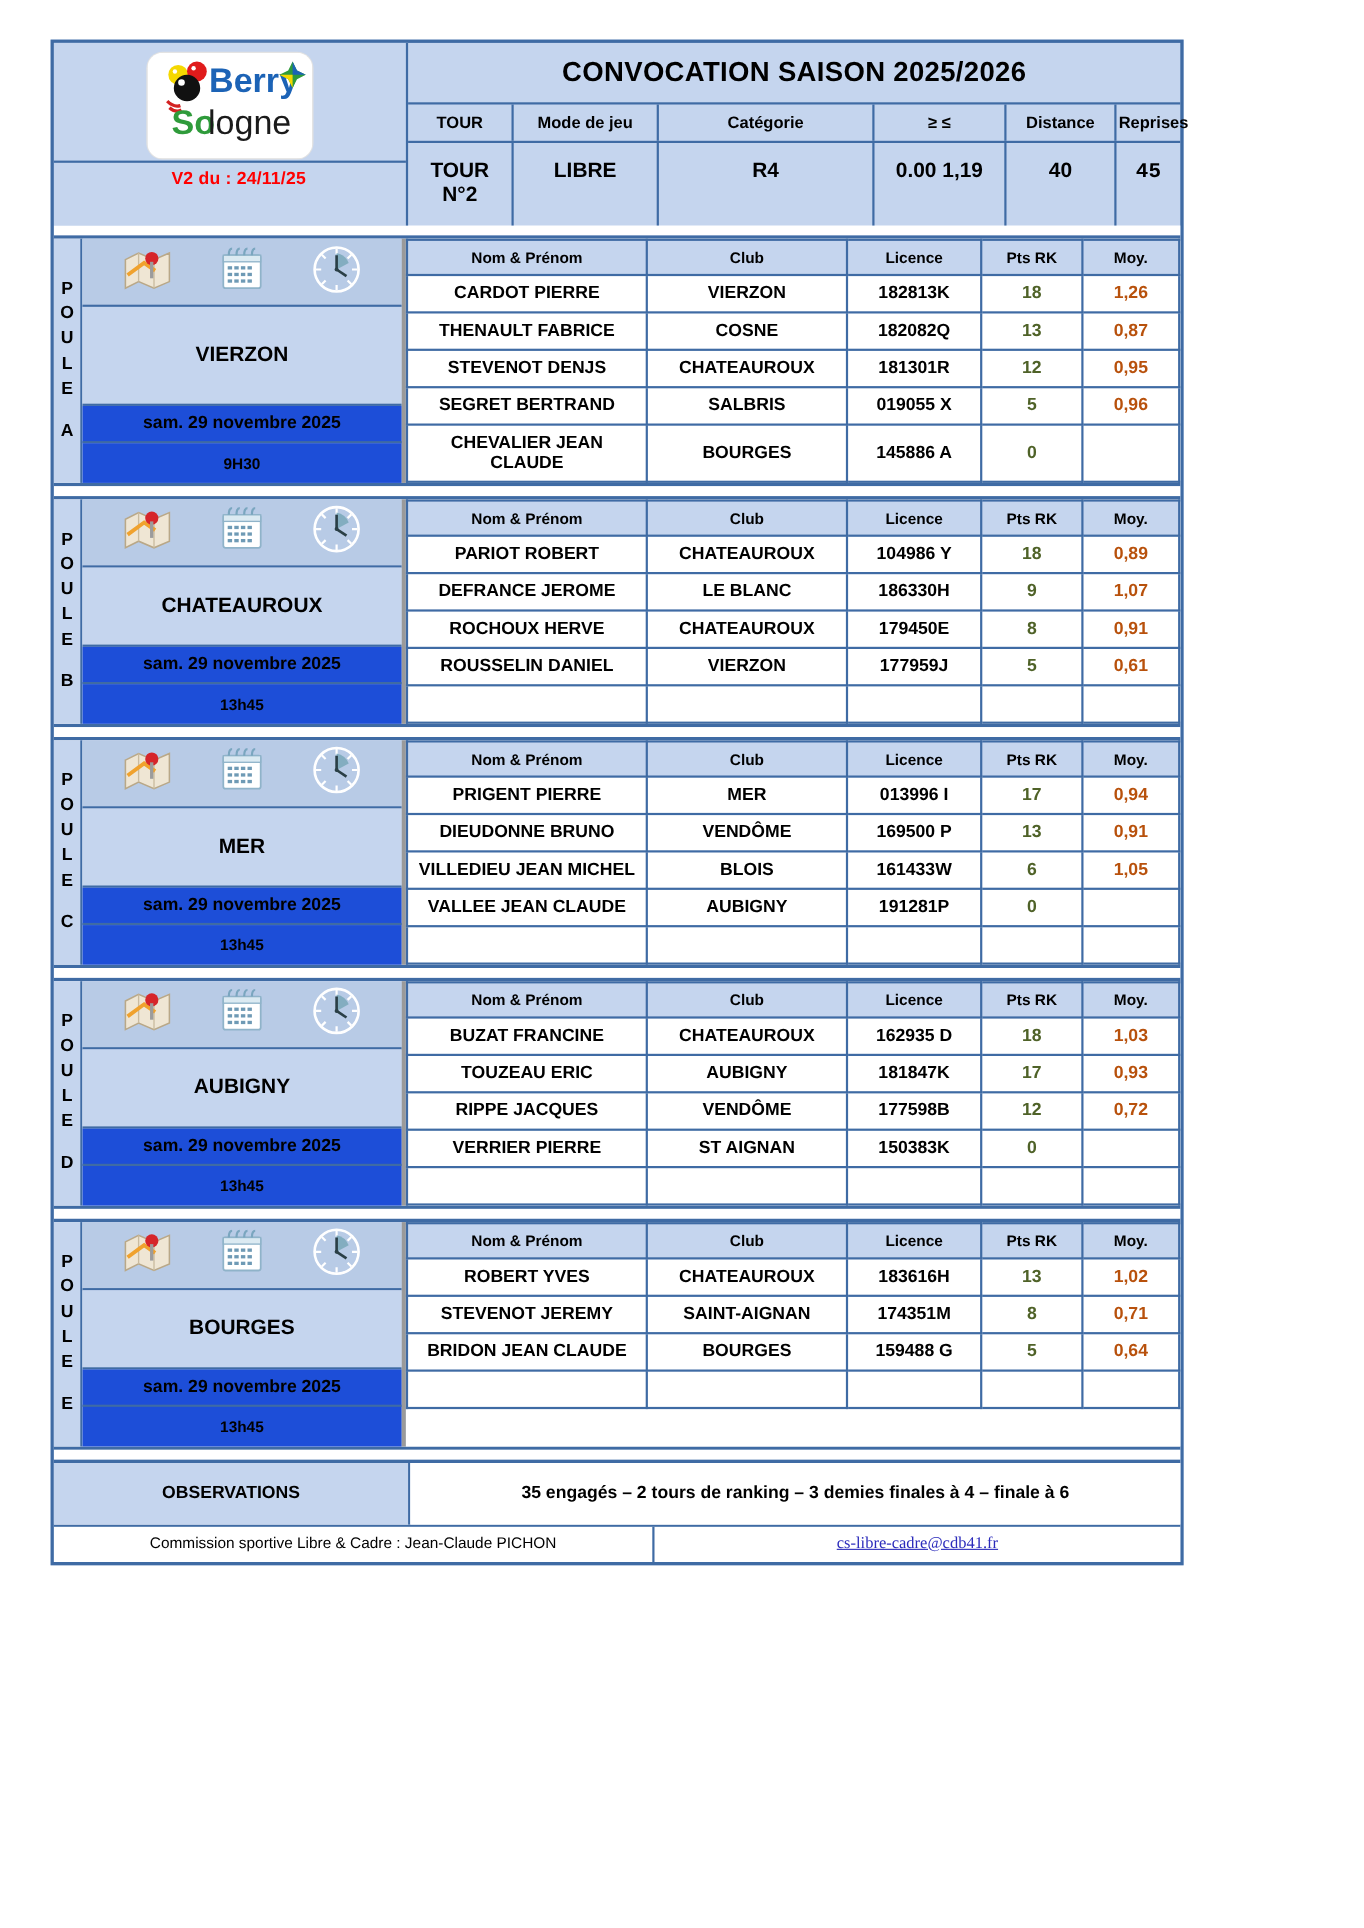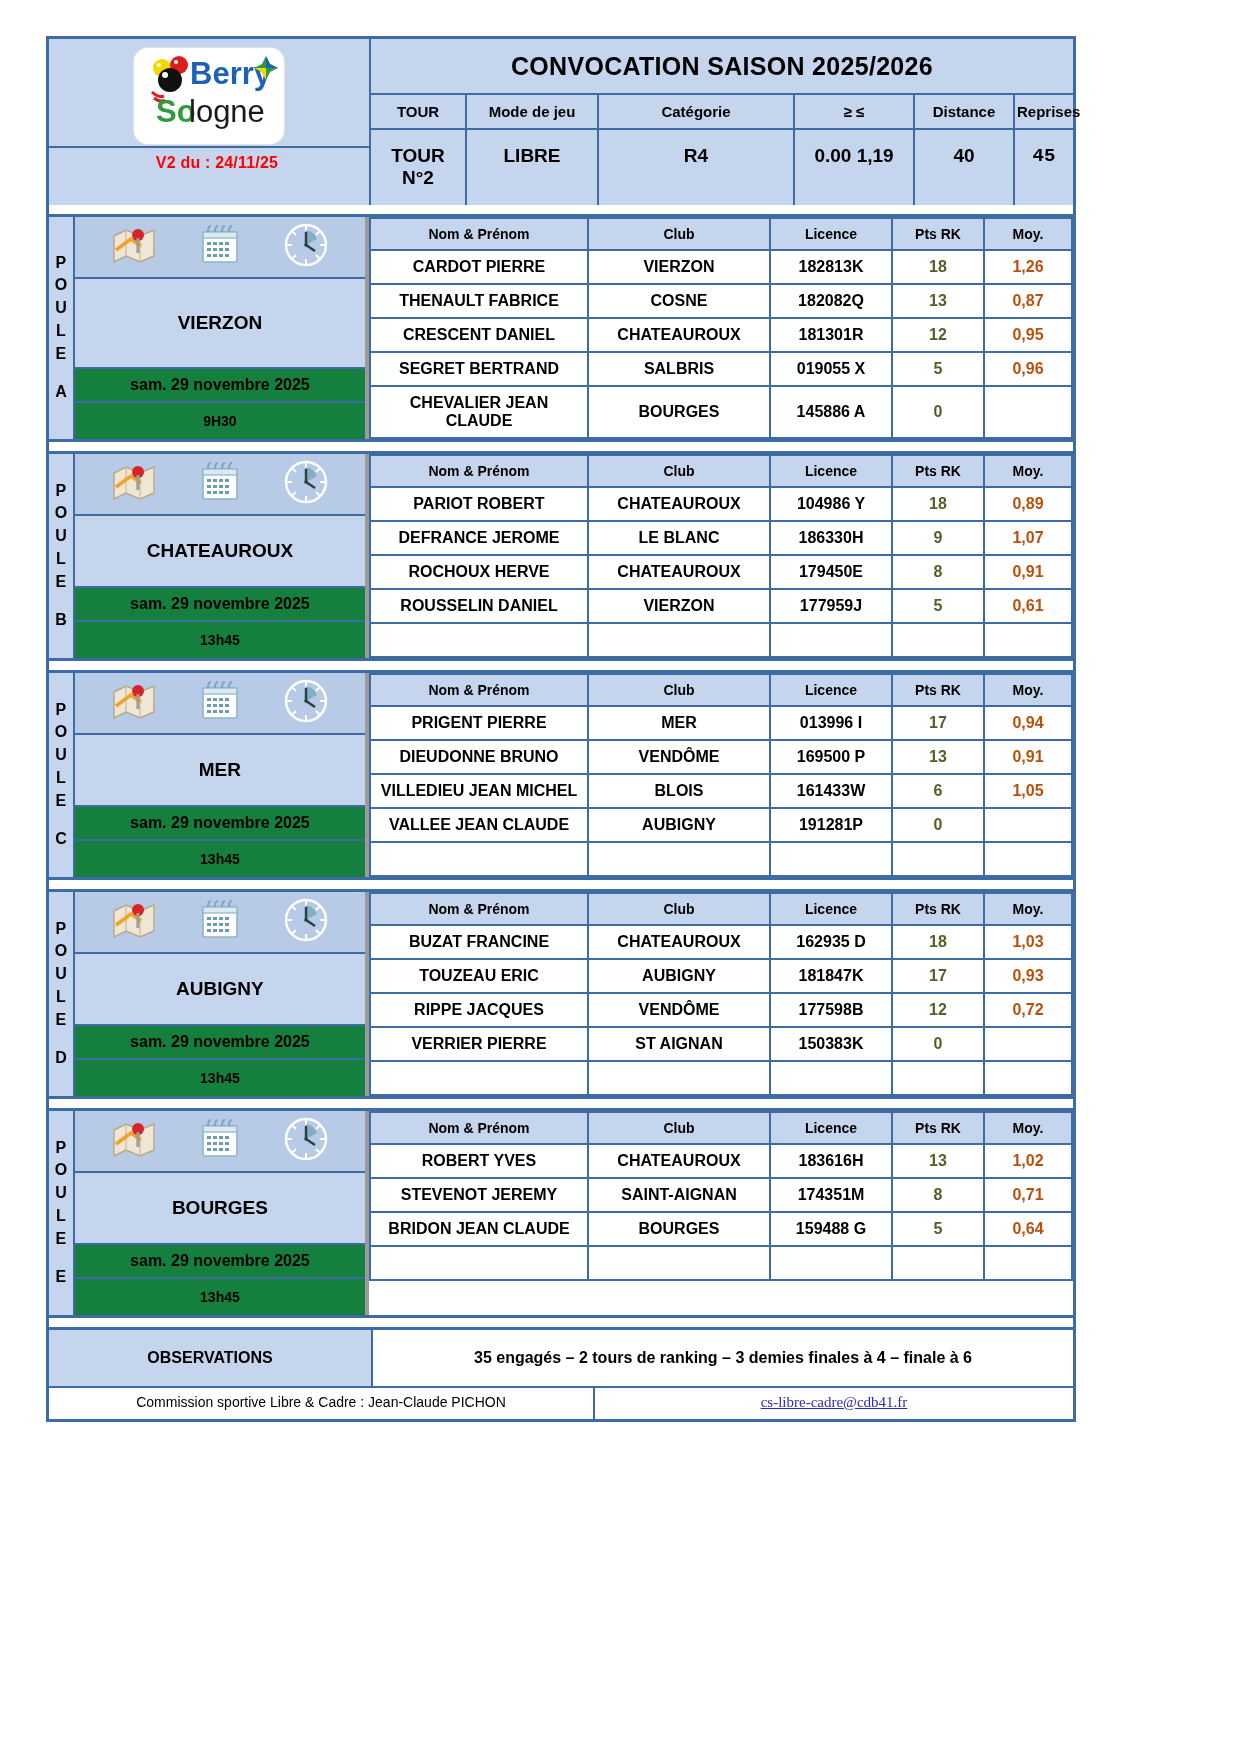--- a/index.html
+++ b/index.html
@@ -123,21 +123,21 @@
     font-size: 19px; font-weight: bold;
     border-bottom: 2px solid #3f6ba4;
     background: #c5d5ee;
     min-height: 72px;
   }
   .date-row, .time-row {
     height: 34px;
     display: flex; align-items: center; justify-content: center;
     font-size: 16px; font-weight: bold;
     border-bottom: 2px solid #3f6ba4;
-    background: #15803d;
+    background: #1d4ed8;
   }
   .time-row {
     font-size: 14px;
     border-bottom: 0;
     height: 36px;
   }
 
   .poule-right { flex: 1; background: #ffffff; }
   table.players {
     width: 100%;
@@ -369,21 +369,21 @@
                   <td class="moy">1,26</td>
                 </tr>
                 <tr>
                   <td>THENAULT FABRICE</td>
                   <td>COSNE</td>
                   <td>182082Q</td>
                   <td class="pts">13</td>
                   <td class="moy">0,87</td>
                 </tr>
                 <tr>
-                  <td>CRESCENT DANIEL</td>
+                  <td>STEVENOT DENJS</td>
                   <td>CHATEAUROUX</td>
                   <td>181301R</td>
                   <td class="pts">12</td>
                   <td class="moy">0,95</td>
                 </tr>
                 <tr>
                   <td>SEGRET BERTRAND</td>
                   <td>SALBRIS</td>
                   <td>019055 X</td>
                   <td class="pts">5</td>

